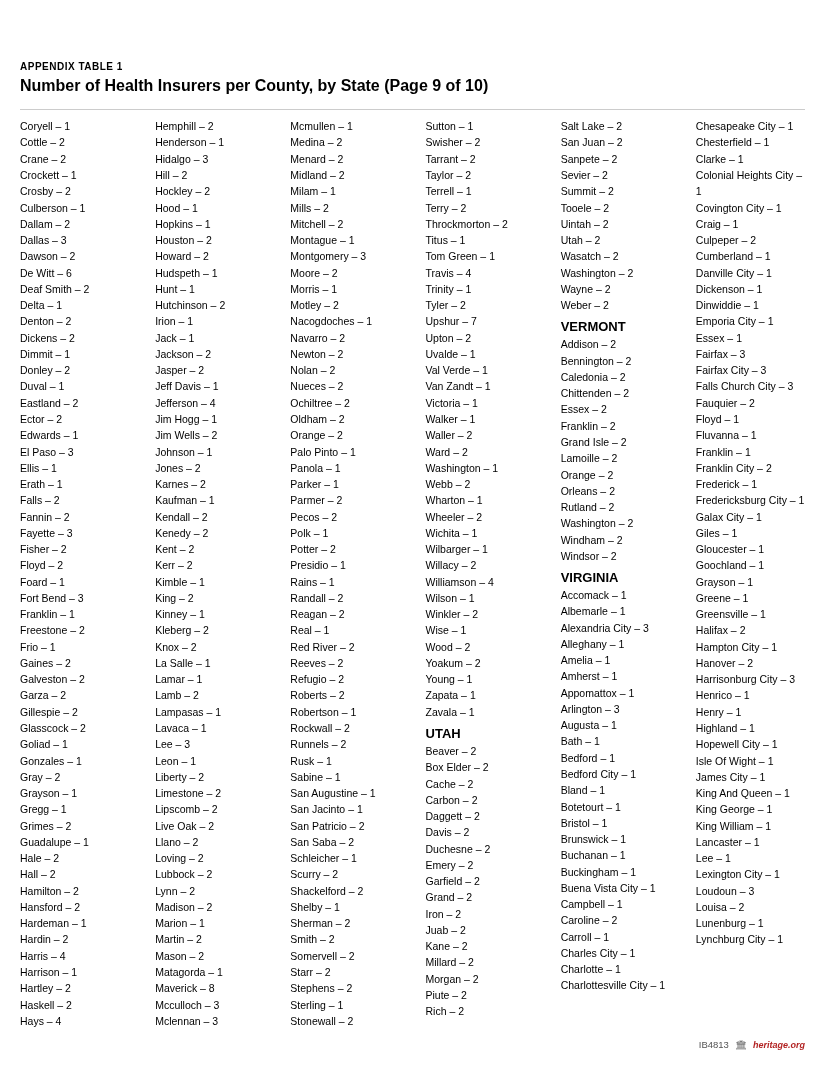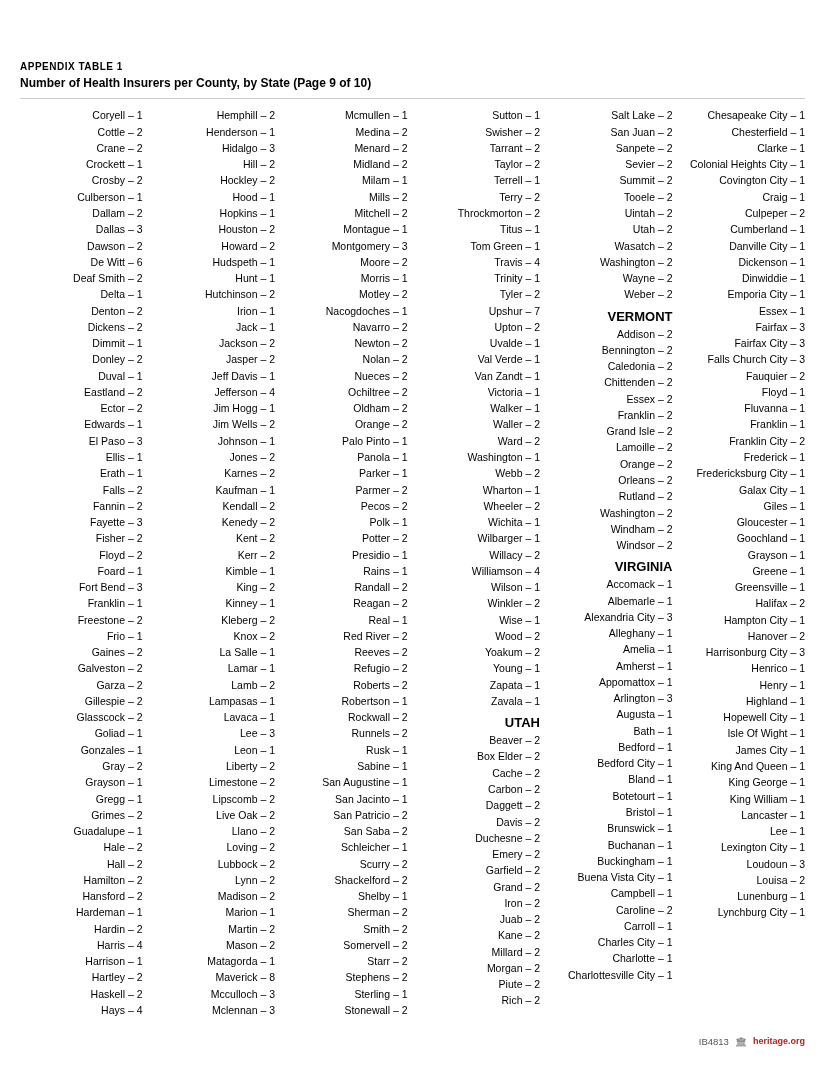--- a/index.html
+++ b/index.html
@@ -14,30 +14,29 @@
     }
     .appendix-label {
       font-size: 10px;
       font-weight: bold;
       letter-spacing: 0.5px;
       margin-bottom: 4px;
       color: #000;
       margin-top: 43px;
     }
     .page-title {
-      font-size: 12px;
+      font-size: 16px;
       font-weight: bold;
-      margin-bottom: 8px;
+      margin-bottom: 14px;
       line-height: 1.2;
     }
     .columns-container {
       display: flex;
-      gap: 0;
+      gap: 16px;
       width: 100%;
-      text-align: right;
     }
     .column {
       flex: 1;
       padding-right: 10px;
     }
     .column:last-child {
       padding-right: 0;
     }
     .entry {
       font-size: 10.5px;
@@ -47,29 +46,31 @@
     }
     .state-header {
       font-size: 13px;
       font-weight: bold;
       margin-top: 6px;
       margin-bottom: 2px;
     }
     .footer {
       display: flex;
       justify-content: flex-end;
-      margin-top: 18px;
+      align-items: center;
+      margin-top: 10px;
       font-size: 9.5px;
       color: #555;
       gap: 6px;
     }
     .footer-logo {
       font-size: 9px;
       color: #b22222;
       font-weight: bold;
+      font-style: italic;
     }
     hr.divider {
       border: none;
       border-top: 1px solid #ccc;
       margin-bottom: 8px;
     }
   </style>
 </head>
 <body>
 

